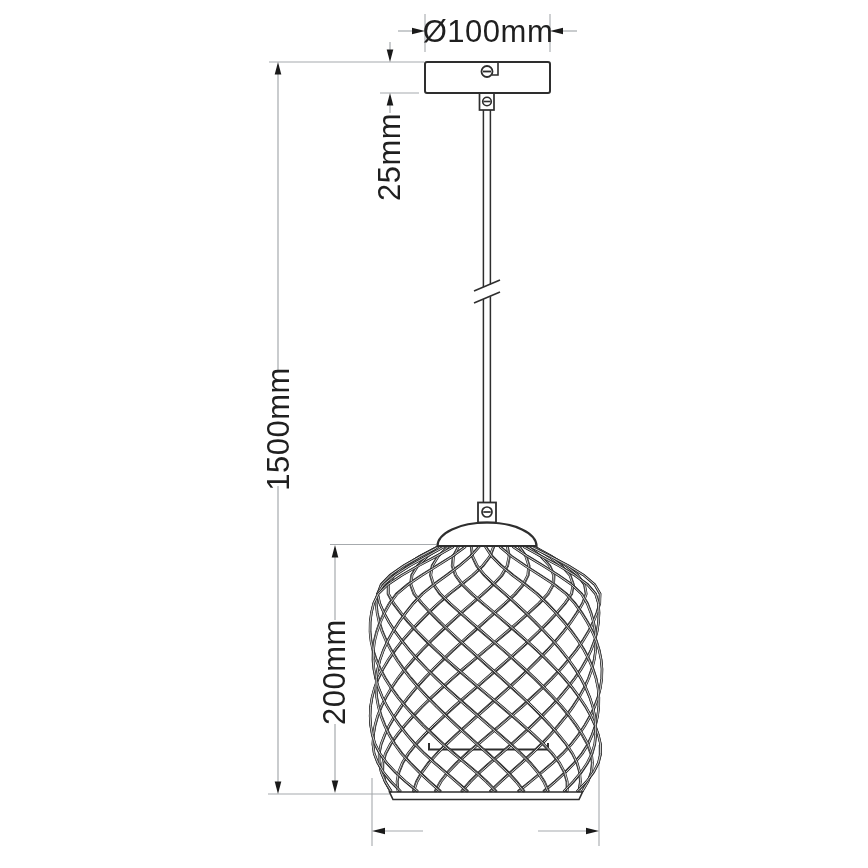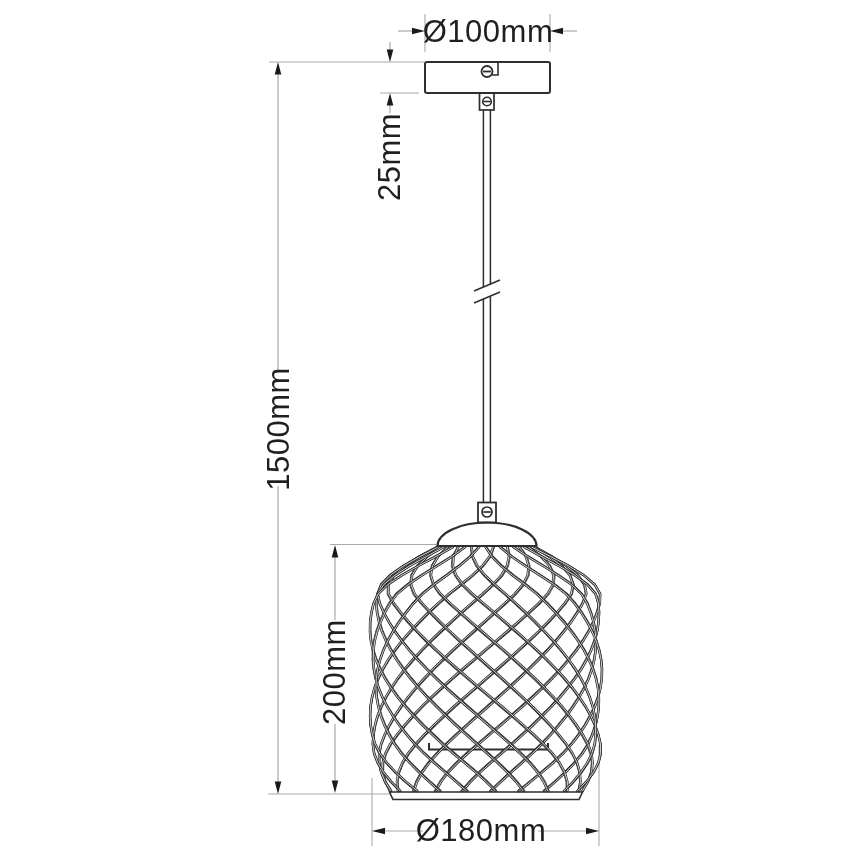--- a/index.html
+++ b/index.html
@@ -188,14 +188,13 @@
       <rect class="obj" x="478" y="502.5" width="18" height="20" fill="#ffffff" stroke-width="1.8"></rect>
       <circle class="obj" cx="487" cy="512" r="5" fill="#ffffff" stroke-width="1.7"></circle>
       <line class="obj" x1="483.3" y1="512" x2="490.7" y2="512" stroke-width="1.7"></line>
     </g>
   </svg>
 
   <div class="dim-label" style="left:488px;top:31px;">Ø100mm</div>
   <div class="dim-label vertical" style="left:389px;top:157px;">25mm</div>
   <div class="dim-label vertical" style="left:278px;top:429px;">1500mm</div>
   <div class="dim-label vertical" style="left:334px;top:672px;">200mm</div>
-  <div class="dim-label" style="left:481px;top:830px;">Ø180mm</div>
 </div>
 
 </body></html>

